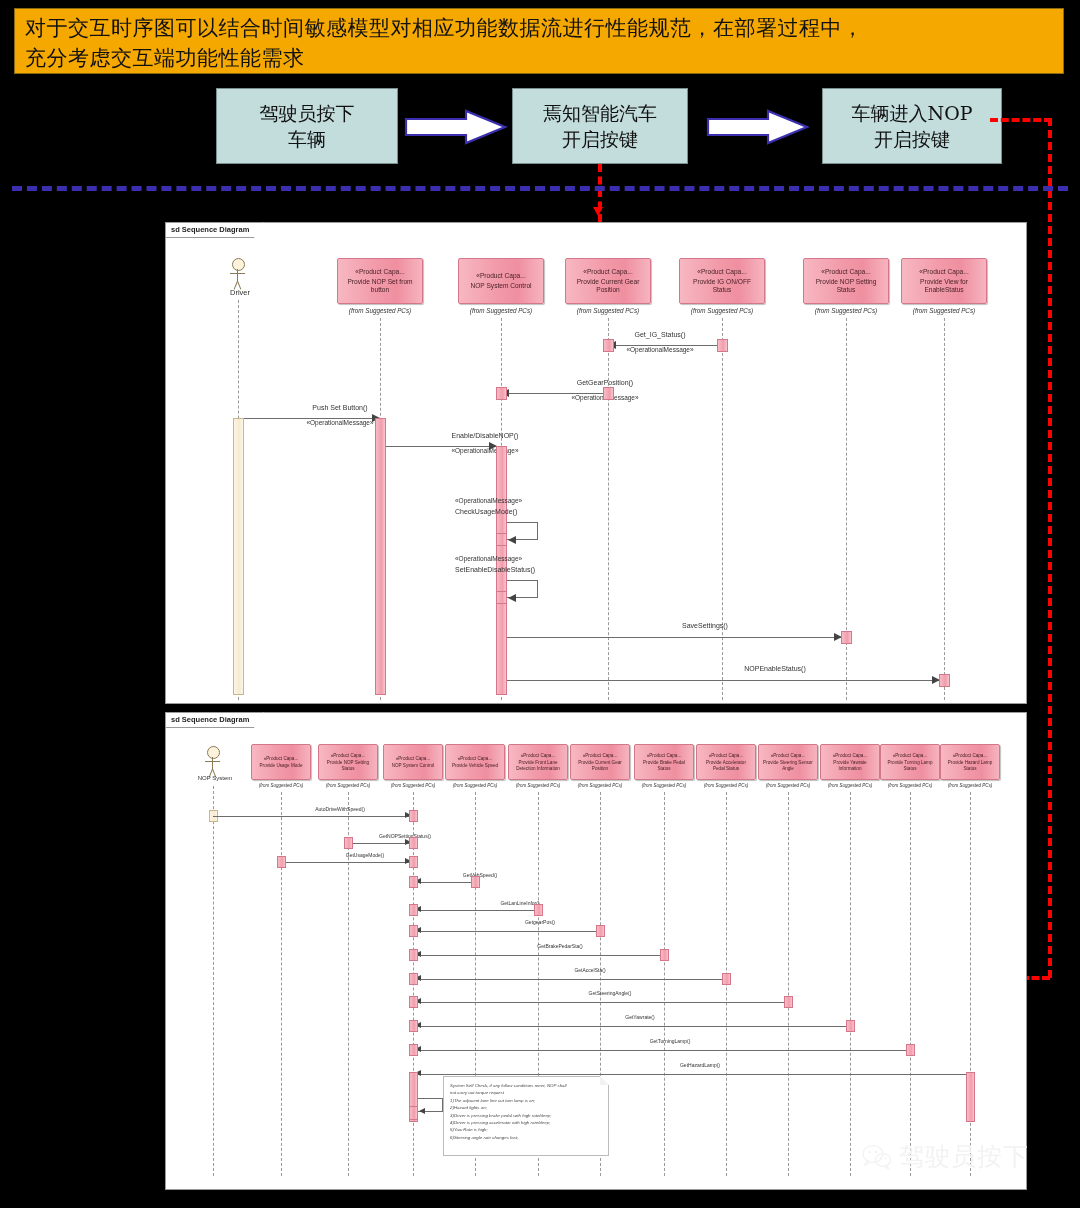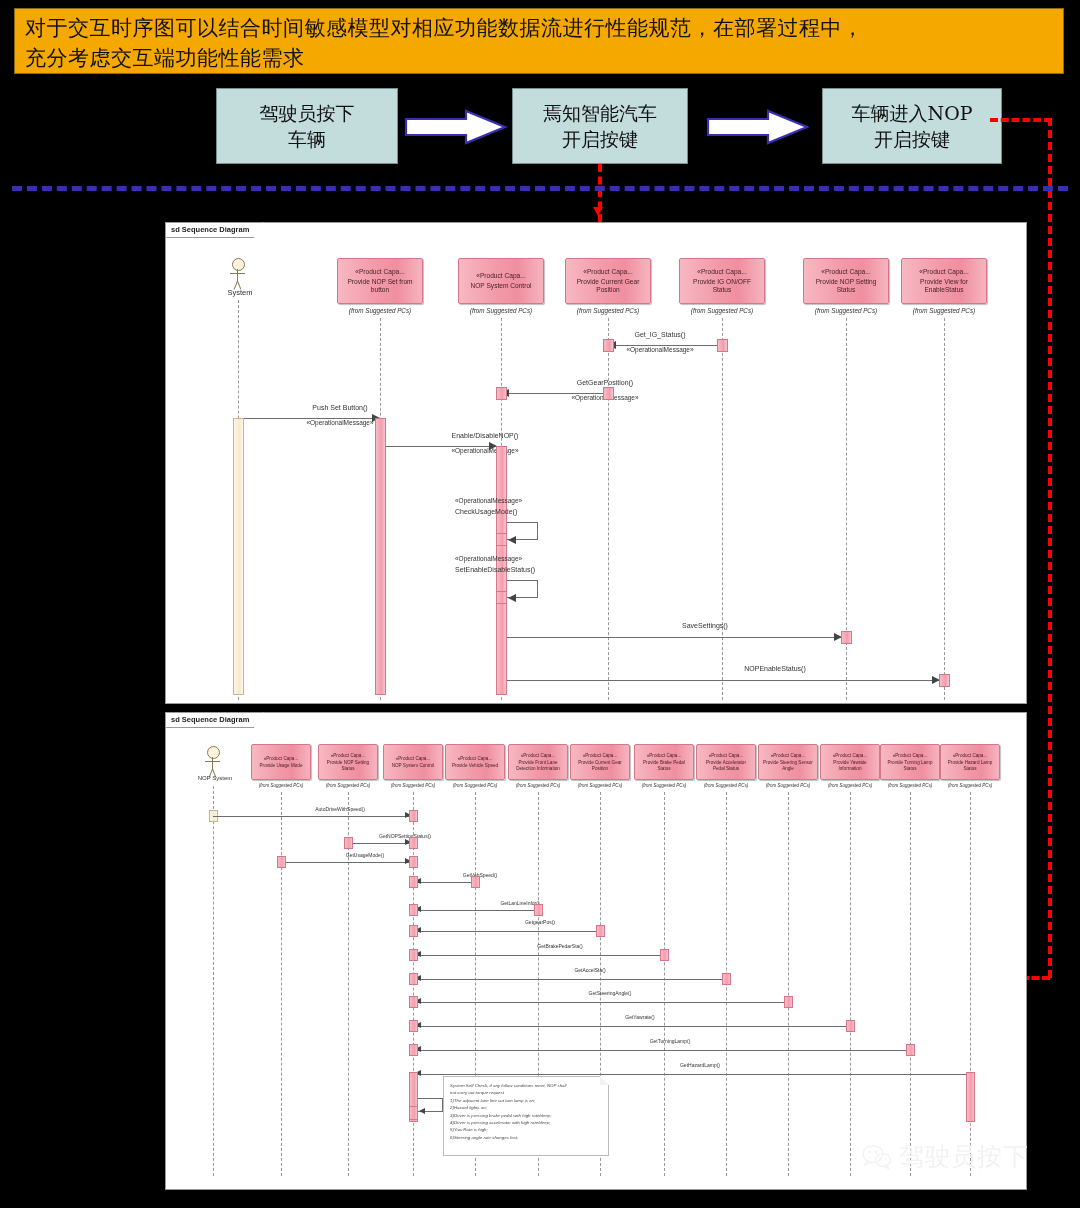--- a/index.html
+++ b/index.html
@@ -156,21 +156,21 @@
   <div class="frametab">sd Sequence Diagram</div>
 </div>
 
 <div class="actor abs" style="left:232px;top:258px;width:14px;height:34px;">
   <div class="head"></div>
     <div class="body"></div>
     <div class="arms"></div>
   <div class="lg1"></div>
     <div class="lg2"></div>
 </div>
-<div class="actorlbl abs" style="left:205px;top:288px;width:70px;font-size:7.5px;">System</div>
+<div class="actorlbl abs" style="left:205px;top:288px;width:70px;font-size:7.5px;">Driver</div>
 <div class="lifeline abs" style="left:238px;top:300px;height:400px;"></div>
 
 <div class="lhead abs" style="left:337px;top:258px;width:86px;height:46px;font-size:6.6px;">
   <div class="stereo">«Product Capa...</div>
   <div class="nm" style="margin-top:3px;padding:0 5px;">Provide NOP Set from button</div>
 </div>
 <div class="lfrom abs" style="left:337px;top:307px;width:86px;font-size:6.3px;">(from Suggested PCs)</div>
 <div class="lifeline abs" style="left:380px;top:318px;height:382px;"></div>
 
 <div class="lhead abs" style="left:458px;top:258px;width:86px;height:46px;font-size:6.6px;">

